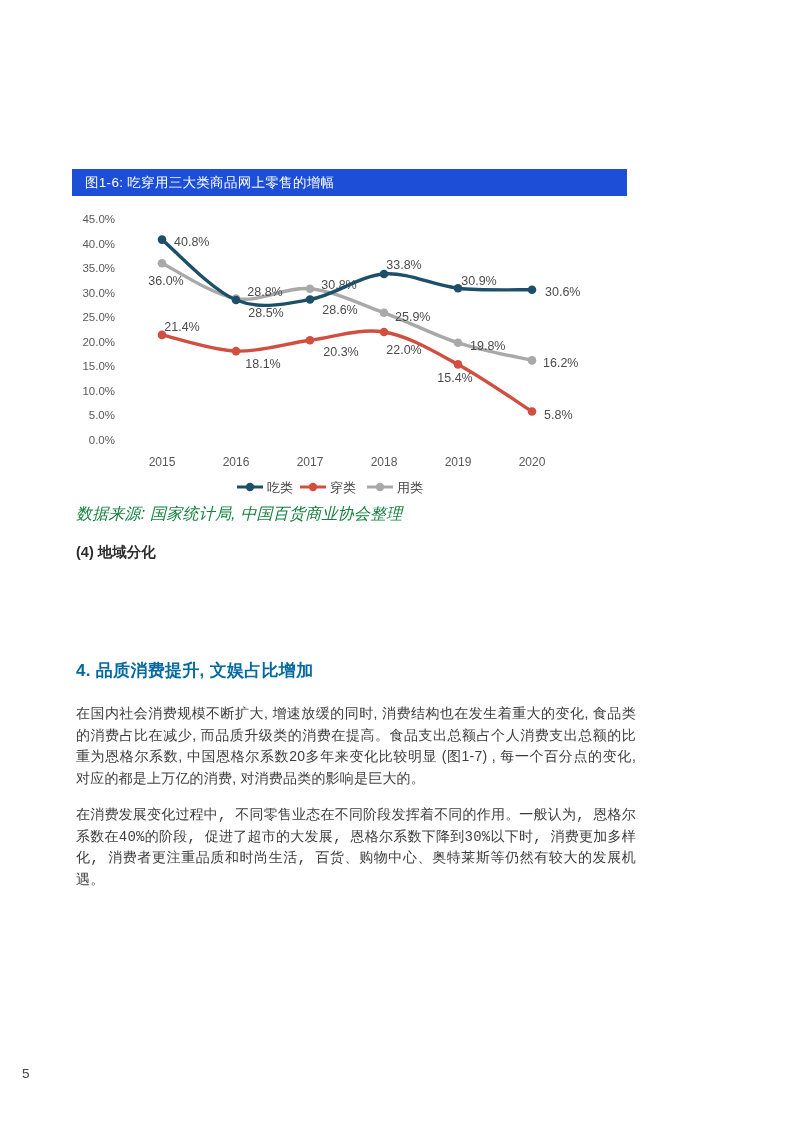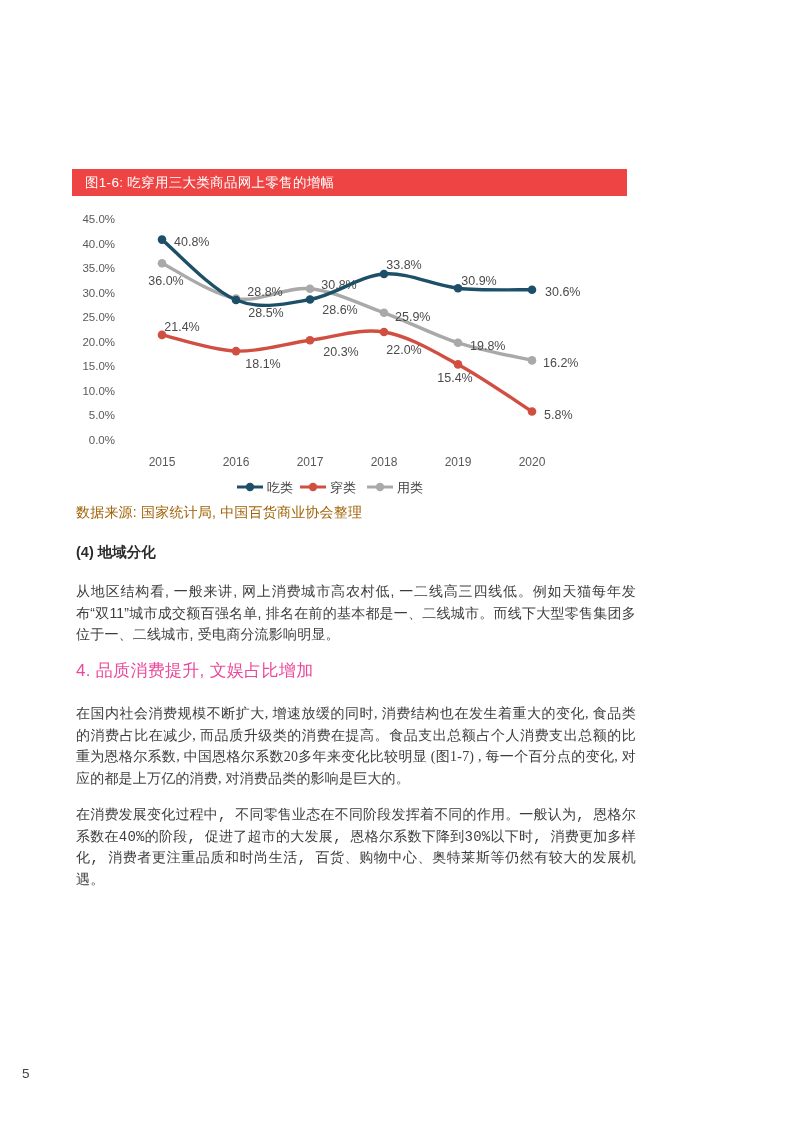--- a/index.html
+++ b/index.html
@@ -6,45 +6,45 @@
   html,body { background:#ffffff; }
   body {
     width:793px; height:1122px; position:relative;
     font-family:"Liberation Sans","DejaVu Sans",sans-serif;
     color:#3f3f3f;
   }
   .page { position:absolute; inset:0; background:#fff; overflow:hidden; }
 
   .fig-title-bar{
     position:absolute; left:72px; top:169px; width:555px; height:27px;
-    background:#ef4444; color:#ffffff; font-size:13.5px; line-height:27px;
+    background:#1d4ed8; color:#ffffff; font-size:13.5px; line-height:27px;
     padding-left:13px; letter-spacing:0.3px;
   }
   .chart-wrap{ position:absolute; left:64px; top:205px; width:580px; height:300px; }
   svg text.tick  { font-size:11.5px; fill:#595959; }
   svg text.tickx { font-size:12px;   fill:#595959; }
   svg text.dlabel{ font-size:12.5px; fill:#4c4c4c; }
   svg text.legend{ font-size:13px;   fill:#3f3f3f; }
 
   .source{
     position:absolute; left:76px; top:504px; width:560px;
-    font-size:14px; color:#a16207; letter-spacing:0.2px;
+    font-style:italic; font-size:16px; color:#15803d; letter-spacing:0.2px;
   }
   .h3{
     position:absolute; left:76px; top:543px; width:560px;
     font-weight:bold; font-size:14.5px; color:#2b2b2b;
   }
   .para{ position:absolute; left:76px; width:560px;
     font-size:14px; line-height:21.5px; color:#3d3d3d; text-align:justify; letter-spacing:0.2px;}
   .p1{ top:581px; }
   .h4{
     position:absolute; left:76px; top:659px; width:560px;
-    font-weight:normal; font-size:17px; color:#ec4899; letter-spacing:0.3px;
+    font-weight:bold; font-size:17px; color:#0369a1; letter-spacing:0.3px;
   }
-  .p2{ top:703px;font-family:Liberation Serif, serif; }
+  .p2{ top:703px; }
   .p3{ top:805px;font-family:Liberation Mono, monospace; }
   .page-num{
     position:absolute; left:22px; top:1066px; font-size:13.5px; color:#444444;
   }
 </style>
 </head>
 <body>
 
 <div class="page">
 
@@ -117,20 +117,19 @@
         <text x="266" y="286.5" class="legend">穿类</text>
         <line x1="303" y1="282" x2="329" y2="282" stroke="#a9a9a9" stroke-width="3"></line>
         <circle cx="316" cy="282" r="4.2" fill="#a9a9a9"></circle>
         <text x="333" y="286.5" class="legend">用类</text>
       </svg>
   </div>
 
   <div class="source">数据来源: 国家统计局, 中国百货商业协会整理</div>
 
   <div class="h3">(4) 地域分化</div>
-  <div class="para p1">从地区结构看, 一般来讲, 网上消费城市高农村低, 一二线高三四线低。例如天猫每年发布“双11”城市成交额百强名单, 排名在前的基本都是一、二线城市。而线下大型零售集团多位于一、二线城市, 受电商分流影响明显。</div>
 
   <div class="h4">4. 品质消费提升, 文娱占比增加</div>
   <div class="para p2">在国内社会消费规模不断扩大, 增速放缓的同时, 消费结构也在发生着重大的变化, 食品类的消费占比在减少, 而品质升级类的消费在提高。食品支出总额占个人消费支出总额的比重为恩格尔系数, 中国恩格尔系数20多年来变化比较明显 (图1-7) , 每一个百分点的变化, 对应的都是上万亿的消费, 对消费品类的影响是巨大的。</div>
   <div class="para p3">在消费发展变化过程中, 不同零售业态在不同阶段发挥着不同的作用。一般认为, 恩格尔系数在40%的阶段, 促进了超市的大发展, 恩格尔系数下降到30%以下时, 消费更加多样化, 消费者更注重品质和时尚生活, 百货、购物中心、奥特莱斯等仍然有较大的发展机遇。</div>
 
   <div class="page-num">5</div>
 </div>
 
 </body></html>

